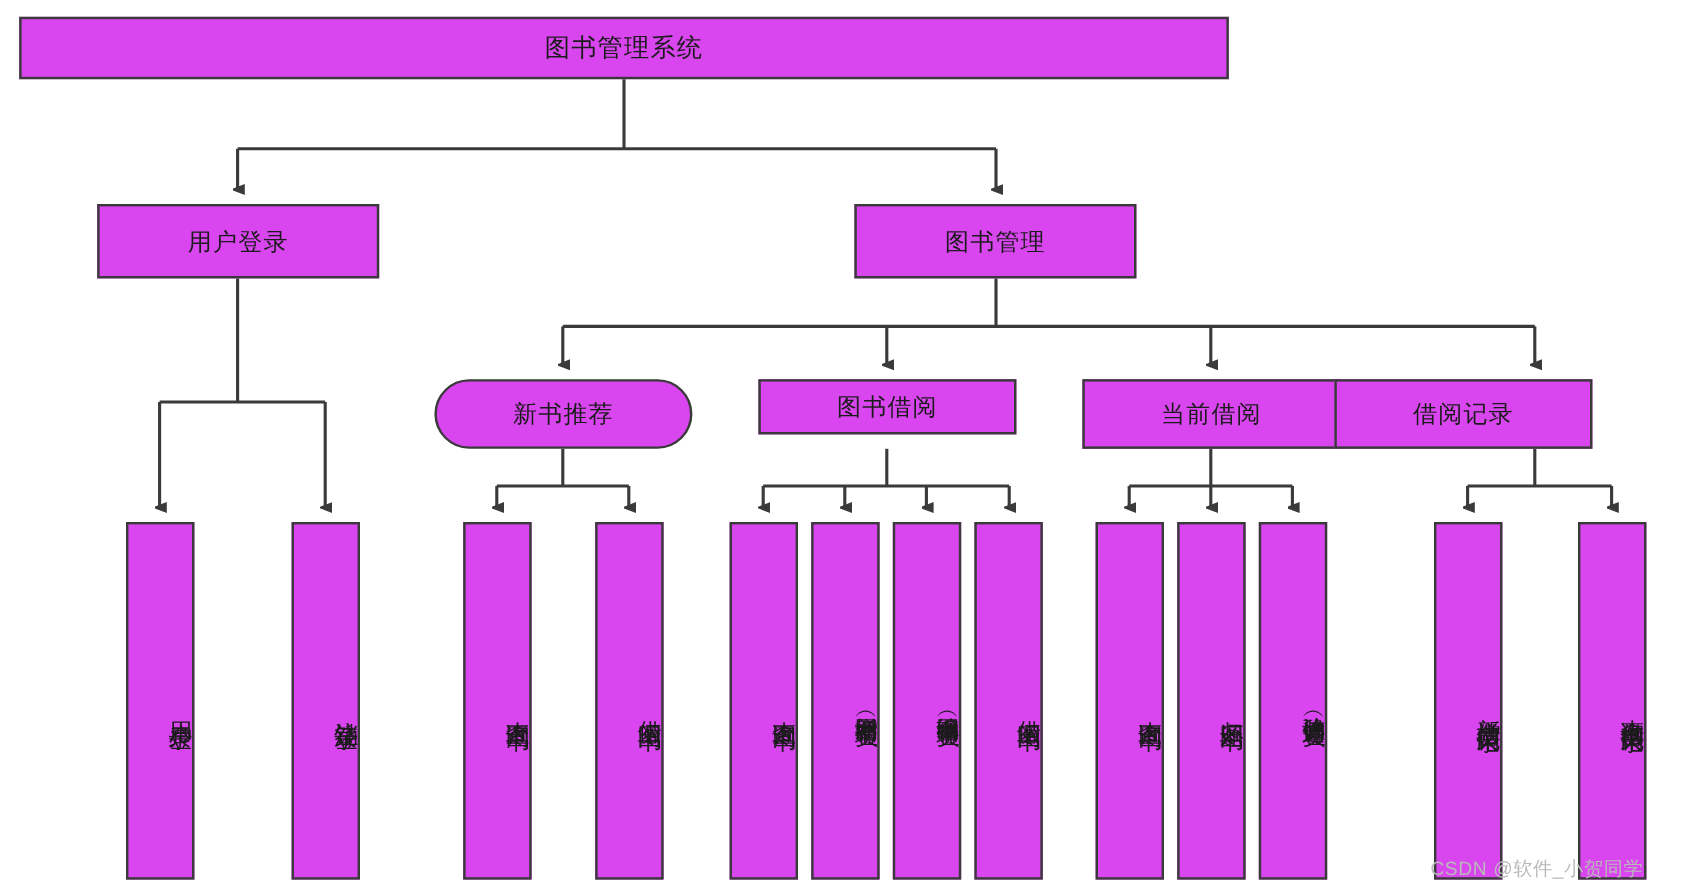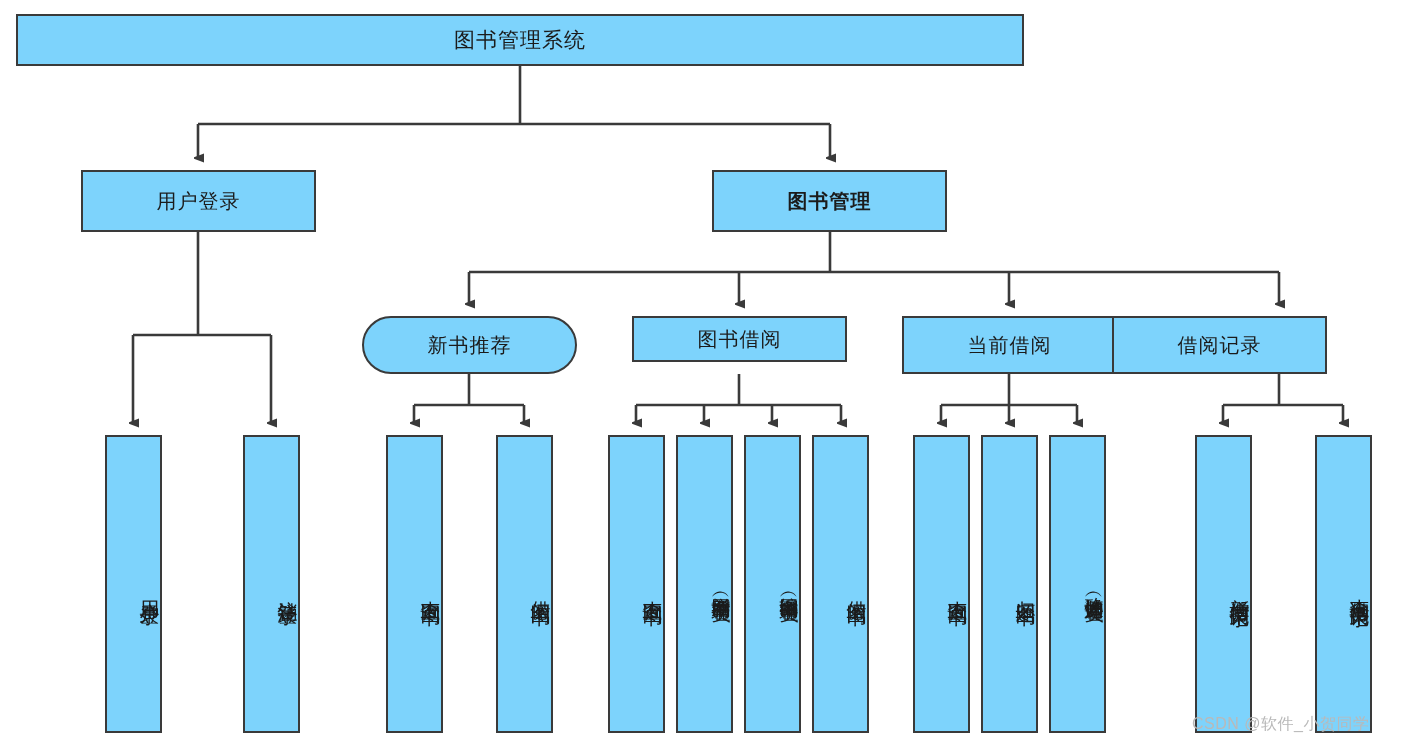--- a/index.html
+++ b/index.html
@@ -16,21 +16,21 @@
   }
   #edges{
     position:absolute;
     left:0; top:0;
     width:1405px; height:747px;
     pointer-events:none;
   }
   .node{
     position:absolute;
     box-sizing:border-box;
-    background:#7dd3fc;
+    background:#d946ef;
     border:2px solid #3a3a3a;
     display:flex;
     align-items:center;
     justify-content:center;
     color:#1b1b1b;
     z-index:2;
   }
   .node.root{
     font-size:21px;
     letter-spacing:1px;
@@ -116,21 +116,21 @@
       <path d="M1279,374 L1279,405"></path>
       <path d="M1223,405 L1343,405"></path>
       <path d="M1223,405 L1223,423" marker-end="url(#arr)"></path>
       <path d="M1343,405 L1343,423" marker-end="url(#arr)"></path>
     </g>
   </svg>
 
   <div class="node root" style="left:16px;top:14px;width:1008px;height:52px;">图书管理系统</div>
 
   <div class="node branch" style="left:81px;top:170px;width:235px;height:62px;">用户登录</div>
-  <div class="node branch" style="left:712px;top:170px;width:235px;height:62px;font-weight:bold;">图书管理</div>
+  <div class="node branch" style="left:712px;top:170px;width:235px;height:62px;">图书管理</div>
 
   <div class="node branch" style="left:362px;top:316px;width:215px;height:58px;border-radius:29px;">新书推荐</div>
   <div class="node branch" style="left:632px;top:316px;width:215px;height:46px;">图书借阅</div>
   <div class="node branch" style="left:902px;top:316px;width:215px;height:58px;">当前借阅</div>
   <div class="node branch" style="left:1112px;top:316px;width:215px;height:58px;">借阅记录</div>
 
   <div class="node leaf" style="left:105px;top:435px;width:57px;height:298px;">用户登录</div>
   <div class="node leaf" style="left:243px;top:435px;width:57px;height:298px;">注销登录</div>
 
   <div class="node leaf" style="left:386px;top:435px;width:57px;height:298px;">查询图书</div>

